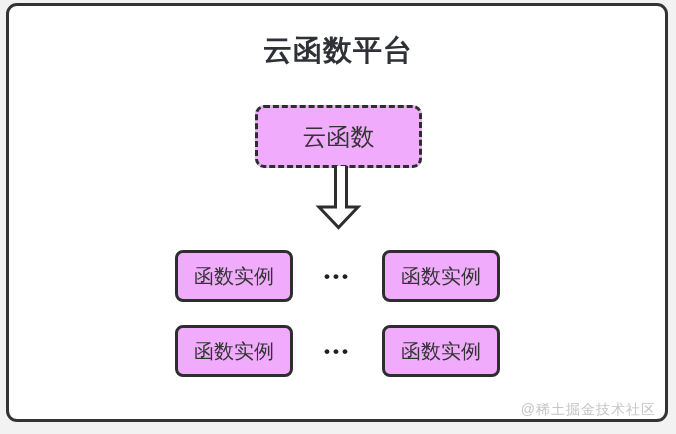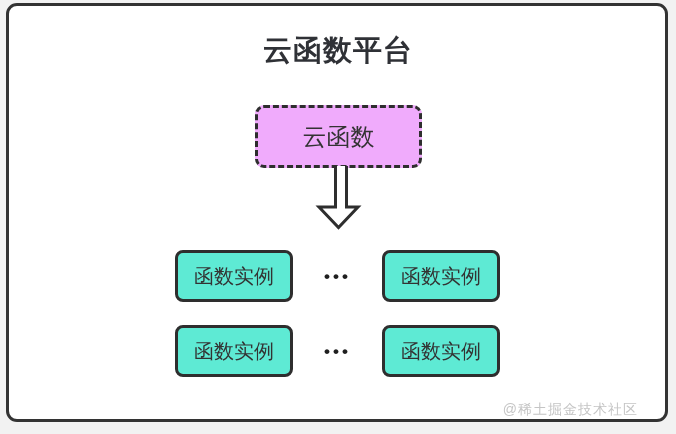--- a/index.html
+++ b/index.html
@@ -69,37 +69,37 @@
     justify-content: space-between;
   }
   .row-1 { top: 250px; }
   .row-2 { top: 325px; }
   .ibox {
     width: 118px;
     height: 52px;
     box-sizing: border-box;
     border: 3px solid #2e2e2e;
     border-radius: 8px;
-    background: #5eead4;
+    background: #f0abfc;
     display: flex;
     align-items: center;
     justify-content: center;
     font-size: 20px;
     color: #333333;
   }
   .dots {
     font-size: 17px;
     font-weight: 700;
     letter-spacing: 3px;
     color: #1f1f1f;
     padding-top: 2px;
   }
   .watermark {
     position: absolute;
-    right: 22px;
+    right: 4px;
     top: 401px;
     font-size: 14px;
     color: #c5c5c5;
     letter-spacing: 1px;
   }
 </style>
 </head>
 <body>
 
 <div class="stage">

